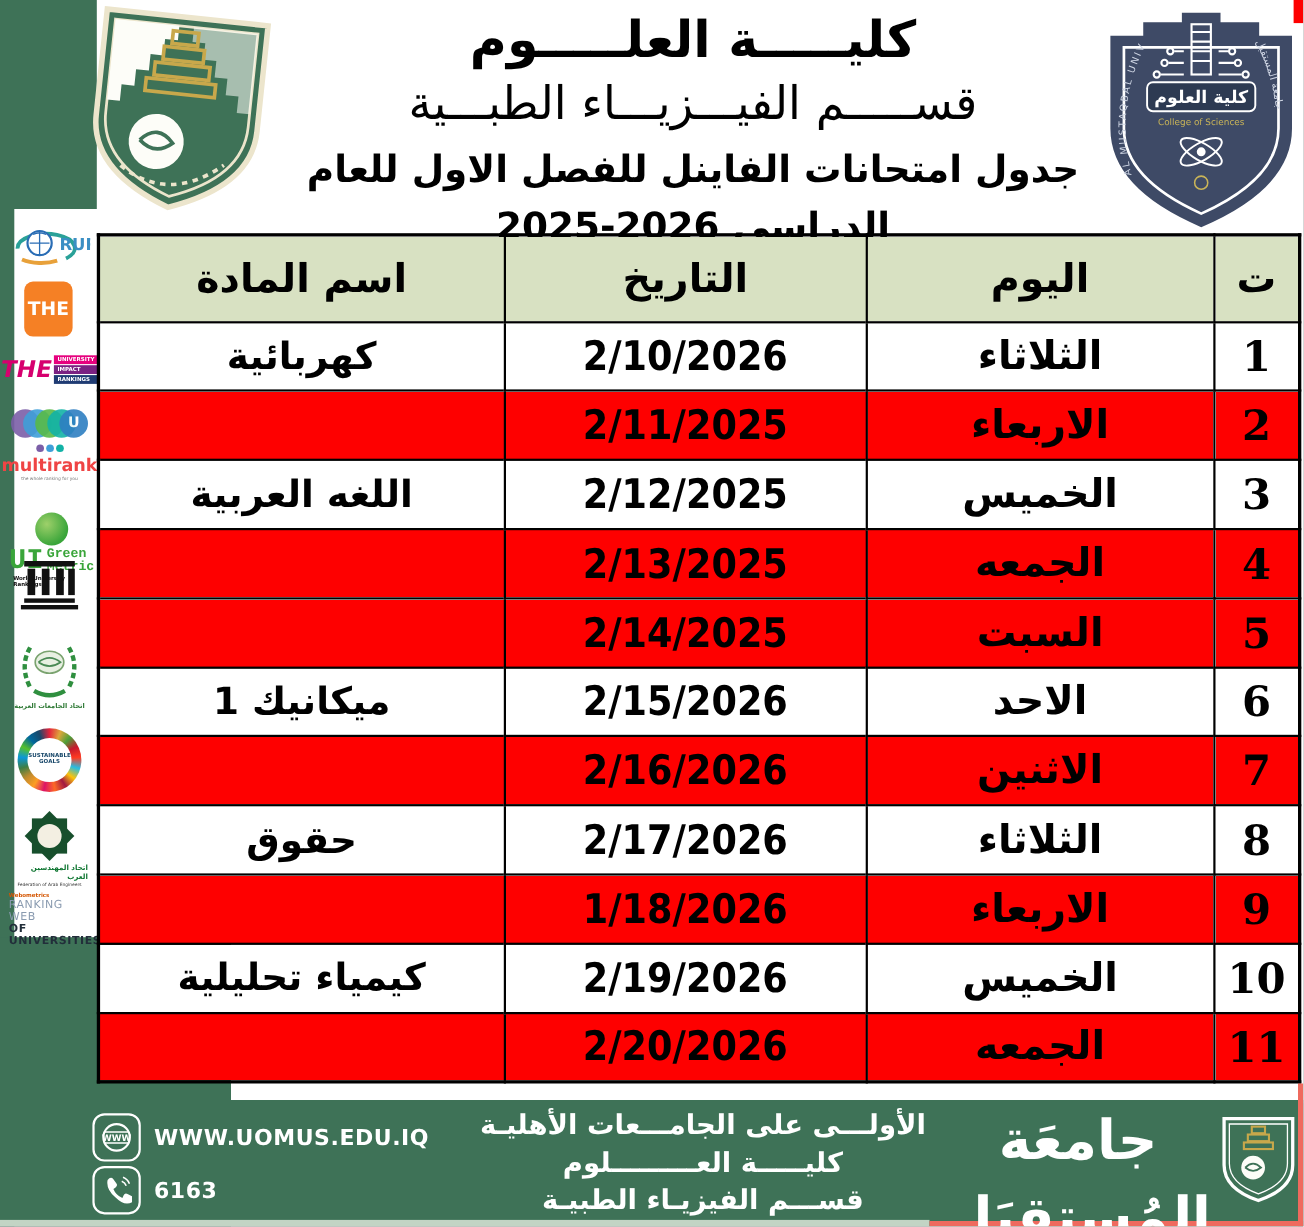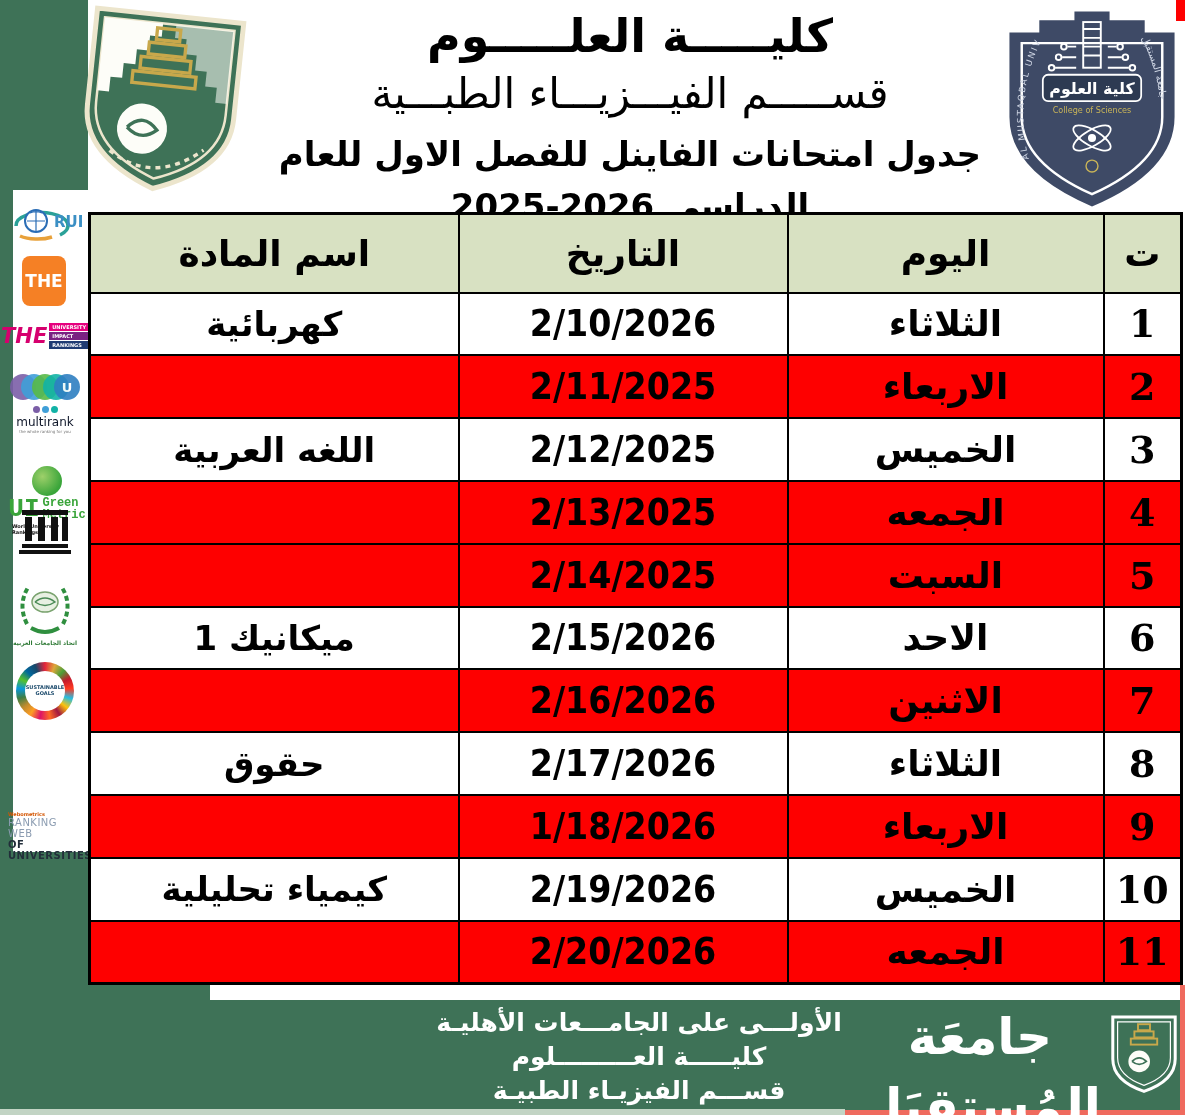--- a/index.html
+++ b/index.html
@@ -42,21 +42,21 @@
   .the{left:22px;top:256px;width:44px;height:50px;background:#f58025;border-radius:8px;color:#fff;
        display:flex;align-items:center;justify-content:center;font-weight:bold;font-size:17px;}
   .impact{left:6px;top:314px;width:78px;height:44px;flex-direction:row;gap:2px;}
   .impact .the-word{color:#d6006e;font-weight:bold;font-size:21px;font-style:italic;}
   .impact .bars{display:flex;flex-direction:column;gap:1px;}
   .impact .bar{color:#fff;font-size:5px;font-weight:bold;padding:1px 3px;line-height:6px;white-space:nowrap;}
   .impact .b1{background:#e6007e;}.impact .b2{background:#7a2182;}.impact .b3{background:#1f3b73;}
   .multirank{left:8px;top:362px;width:74px;height:84px;}
   .mr-circles{position:relative;width:70px;height:30px;}
   .mr-c{position:absolute;width:26px;height:26px;border-radius:50%;opacity:.9;}
-  .mr-text{font-weight:normal;font-size:12px;color:#0f172a;margin-top:2px;}
+  .mr-text{font-weight:bold;font-size:16px;color:#ef4444;margin-top:2px;}
   .mr-sub{font-size:4px;color:#777;}
   .mr-dots{display:flex;gap:2px;margin-top:2px;}
   .mr-dot{width:7px;height:7px;border-radius:50%;}
   .greenmetric{left:12px;top:452px;width:70px;height:96px;}
   .gm-globe{width:30px;height:30px;border-radius:50%;background:radial-gradient(circle at 35% 35%,#9ed06a,#3aa53a 70%);}
   .gm-row{display:flex;align-items:center;gap:3px;font-family:Liberation Mono, monospace;}
   .gm-ui{font-size:26px;font-weight:bold;color:#3aa53a;line-height:26px;}
   .gm-lines{display:flex;flex-direction:column;font-size:12px;color:#3aa53a;line-height:12px;font-weight:bold;}
   .gm-sub{font-size:5px;color:#111;font-weight:bold;margin-top:1px;}
   .columns-logo{left:18px;top:506px;width:54px;height:50px;}
@@ -249,20 +249,29 @@
     </svg>
     <div class="wreath-sub">اتحاد الجامعات العربية</div>
   </div>
 
   <div class="rank-item sdg">
     <div class="sdg-ring">
       <div class="sdg-txt">SUSTAINABLE GOALS</div>
     </div>
   </div>
 
+  <div class="rank-item fae">
+    <div class="fae-star">
+      <span class="fae-sq"></span>
+        <span class="fae-sq r45"></span>
+      <span class="fae-circ"></span>
+    </div>
+    <div class="fae-sub1">اتحاد المهندسين العرب</div>
+    <div class="fae-sub2">Federation of Arab Engineers</div>
+  </div>
 
   <div class="rank-item webometrics">
     <div class="wb-pre">Webometrics</div>
     <div class="wb-1">RANKING WEB</div>
     <div class="wb-2">OF UNIVERSITIES</div>
   </div>
 
   <div class="exam-table-wrap">
     <table class="exam">
       <colgroup>
@@ -348,20 +357,41 @@
     </tr>
         </tbody>
     </table>
   </div>
 
   <div class="footer"></div>
   <div class="footer-sage"></div>
   <div class="edge-pink-right"></div>
   <div class="edge-pink-bottom"></div>
 
+  <div class="f-contact">
+    <div class="f-row">
+      <span class="f-icon">
+        <svg width="30" height="30" viewBox="0 0 30 30">
+          <circle cx="15" cy="15" r="12" fill="none" stroke="#fff" stroke-width="2"></circle>
+          <path d="M4,10 h22 M4,20 h22" stroke="#fff" stroke-width="1.4"></path>
+          <text x="15" y="18.5" text-anchor="middle" font-size="8" font-weight="bold" fill="#fff">WWW</text>
+        </svg>
+      </span>
+      <span class="f-label">WWW.UOMUS.EDU.IQ</span>
+    </div>
+    <div class="f-row">
+      <span class="f-icon">
+        <svg width="28" height="28" viewBox="0 0 48 48">
+          <path d="M10,8 q5,-6 9,-1 l5,7 q2,3 -2,6 l-3,2 q4,10 14,14 l2,-4 q2,-4 6,-2 l8,4 q5,3 0,8 q-12,8 -27,-7 Q7,22 10,8 Z" fill="#fff"></path>
+          <path d="M32,10 a12,12 0 0,1 7,7 M34,4 a18,18 0 0,1 10,10" stroke="#fff" stroke-width="2.5" fill="none"></path>
+        </svg>
+      </span>
+      <span class="f-label">6163</span>
+    </div>
+  </div>
 
   <div class="f-center">
     <div class="f-c1">الأولـــى على الجامـــعات الأهليـة</div>
     <div class="f-c2">كليـــــة العـــــــــلوم</div>
     <div class="f-c3">قســـم الفيزيـاء الطبيـة</div>
   </div>
 
   <div class="f-uni">
     <div class="f-uni-ar">جامعَة المُستقبَل</div>
 

